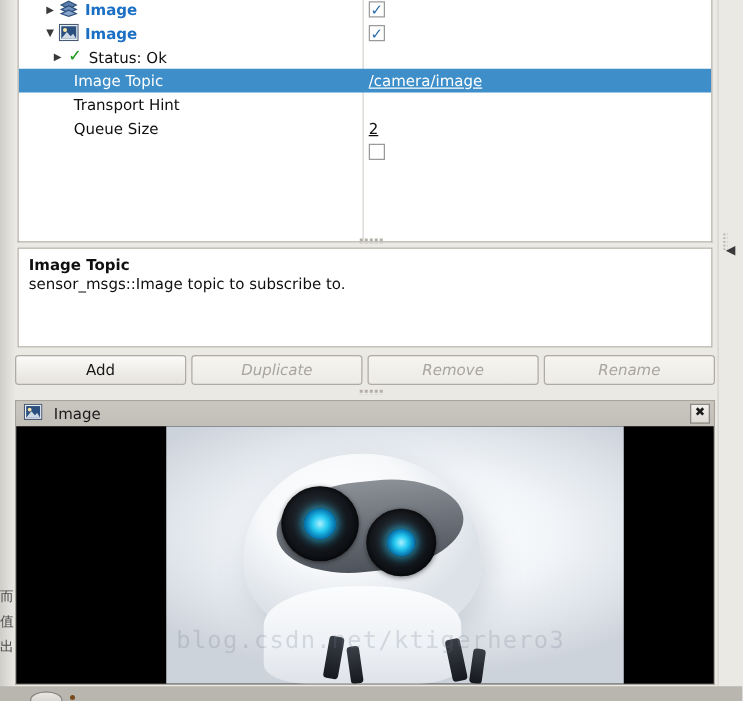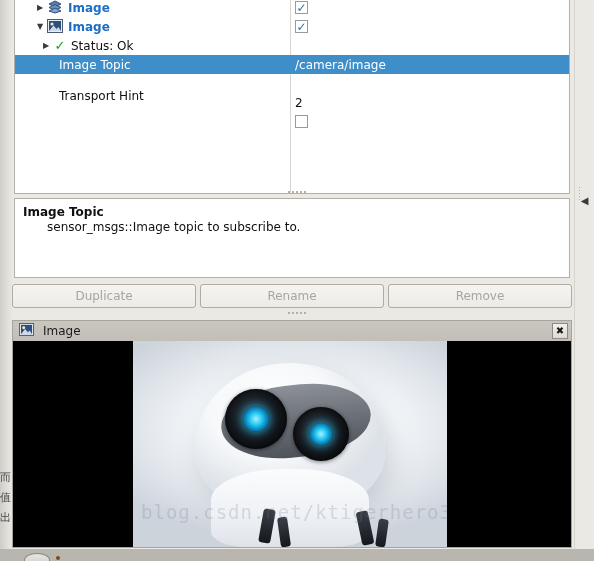--- a/index.html
+++ b/index.html
@@ -53,56 +53,56 @@
   }
   .arrow {
     width: 14px; text-align: center; font-size: 8px; color: #3a3a3a;
     flex: 0 0 14px; line-height: 19px;
   }
   .spacer14 { flex: 0 0 14px; }
   .spacer20 { flex: 0 0 20px; }
   .label-blue { color: #1a6fc4; font-weight: bold; font-size: 12px; }
   .label-plain { color: #101010; font-size: 12px; }
   .trow.sel .label-plain, .trow.sel .val-text { color: #ffffff; }
-  .val-text { color: #101010; font-size: 12px; }
+  .val-text { color: #101010; font-size: 12px; text-decoration: underline; }
 
   
   .ico { flex: 0 0 18px; width: 18px; height: 16px; position: relative; margin-right: 3px; }
   .ico svg { display: block; }
   .check-green { color: #1a9a1a; font-size: 13px; font-weight: bold; flex: 0 0 14px;
                  text-align: center; line-height: 19px; }
 
   .cbox {
     width: 13px; height: 13px; border: 1px solid #9a9a9a; background: #fff;
     display: inline-flex; align-items: center; justify-content: center;
   }
   .cbox .tick { color: #2a6db0; font-size: 12px; font-weight: bold; line-height: 1; }
 
   
   .desc-panel {
     position: absolute; left: 14px; top: 198px; width: 556px; height: 80px;
     background: #ffffff; border: 1px solid #b4b0a8;
     padding: 6px 8px;
   }
   .desc-title { font-weight: bold; font-size: 12px; color: #101010; }
-  .desc-body  { font-size: 12px; color: #101010; margin-top: 1px; margin-left: 24px; }
+  .desc-body  { font-size: 12px; color: #101010; margin-top: 1px; }
 
   
   .btn-row {
     position: absolute; left: 12px; top: 284px; width: 560px; height: 24px;
     display: flex; gap: 4px;
   }
   .btn {
     flex: 1 1 0; height: 24px;
     border: 1px solid #b0aca4; border-radius: 3px;
     background: linear-gradient(to bottom, #fcfbfa 0%, #f0eee9 50%, #e6e3dd 100%);
     display: flex; align-items: center; justify-content: center;
     font-size: 12px; color: #161616;
   }
-  .btn.disabled { color: #a8a5a0; background: linear-gradient(to bottom,#f6f4f0 0%,#edebe6 100%); }
+  .btn.disabled { color: #a8a5a0; background: linear-gradient(to bottom,#f6f4f0 0%,#edebe6 100%); font-style: italic; }
 
   .dotgrip {
     position: absolute; left: 287px; top: 311px; width: 20px; height: 5px;
     background-image: radial-gradient(#b4b0a8 40%, transparent 42%);
     background-size: 4px 4px;
   }
   .dotgrip2 {
     position: absolute; left: 287px; top: 190px; width: 20px; height: 5px;
     background-image: radial-gradient(#b4b0a8 40%, transparent 42%);
     background-size: 4px 4px;
@@ -139,21 +139,21 @@
     border: 1px solid #8e8a83; background: linear-gradient(to bottom,#f2f0ec,#dedbd5);
     display: flex; align-items: center; justify-content: center;
     font-size: 10px; color: #1a1a1a; line-height: 1;
   }
   .img-canvas {
     position: absolute; left: 0; top: 20px; width: 558px; height: 206px;
     background: #000; overflow: hidden;
   }
   
   .video {
-    position: absolute; left: 120px; top: 0; width: 314px; height: 206px;
+    position: absolute; left: 120px; top: 0; width: 366px; height: 206px;
     overflow: hidden;
     background:
       radial-gradient(ellipse 70% 55% at 52% 42%, #ffffff 0%, #f3f6f9 45%, #dfe4ea 75%, #cdd3db 100%);
   }
   .robot-head {
     position: absolute; left: 62px; top: 22px; width: 190px; height: 150px;
     background: radial-gradient(ellipse 60% 60% at 40% 30%, #ffffff 0%, #f6f8fa 55%, #dde2e8 100%);
     border-radius: 52% 52% 44% 44% / 58% 58% 42% 42%;
     box-shadow: 6px 10px 26px rgba(120,130,145,0.30);
   }
@@ -288,52 +288,58 @@
       <div class="tw-name">
         <span class="spacer20"></span>
         <span class="spacer14"></span>
         <span class="label-plain" style="margin-left:6px">Image Topic</span>
       </div>
       <div class="tw-val">
         <span class="val-text">/camera/image</span>
       </div>
     </div>
 
-    <div class="trow" style="top:86px">
+    <div class="trow" style="top:74px">
       <div class="tw-name">
         <span class="spacer20"></span>
         <span class="spacer14"></span>
         <span class="label-plain" style="margin-left:6px">Transport Hint</span>
       </div>
     </div>
 
     <div class="trow" style="top:93px">
+      <div class="tw-name">
+        <span class="spacer20"></span>
+        <span class="spacer14"></span>
+        <span class="label-plain" style="margin-left:6px">Queue Size</span>
+      </div>
       <div class="tw-val">
         <span class="val-text">2</span>
       </div>
     </div>
 
     <div class="trow" style="top:112px">
       <div class="tw-val">
         <span class="cbox"></span>
       </div>
     </div>
   </div>
 
   <div class="dotgrip2"></div>
 
   <div class="desc-panel">
     <div class="desc-title">Image Topic</div>
     <div class="desc-body">sensor_msgs::Image topic to subscribe to.</div>
   </div>
 
   <div class="btn-row">
+    <div class="btn">Add</div>
     <div class="btn disabled">Duplicate</div>
+    <div class="btn disabled">Remove</div>
     <div class="btn disabled">Rename</div>
-    <div class="btn disabled">Remove</div>
   </div>
   <div class="dotgrip"></div>
 
   <div class="img-panel">
     <div class="img-titlebar">
       <span class="ico" style="flex:0 0 16px">
         <svg width="15" height="13" viewBox="0 0 16 14">
           <rect x="0.5" y="0.5" width="15" height="13" fill="#e8eef6" stroke="#4a5a72"></rect>
           <rect x="2" y="2" width="12" height="10" fill="#2b4f7e"></rect>
           <circle cx="5" cy="5" r="1.6" fill="#ffe9a8"></circle>

